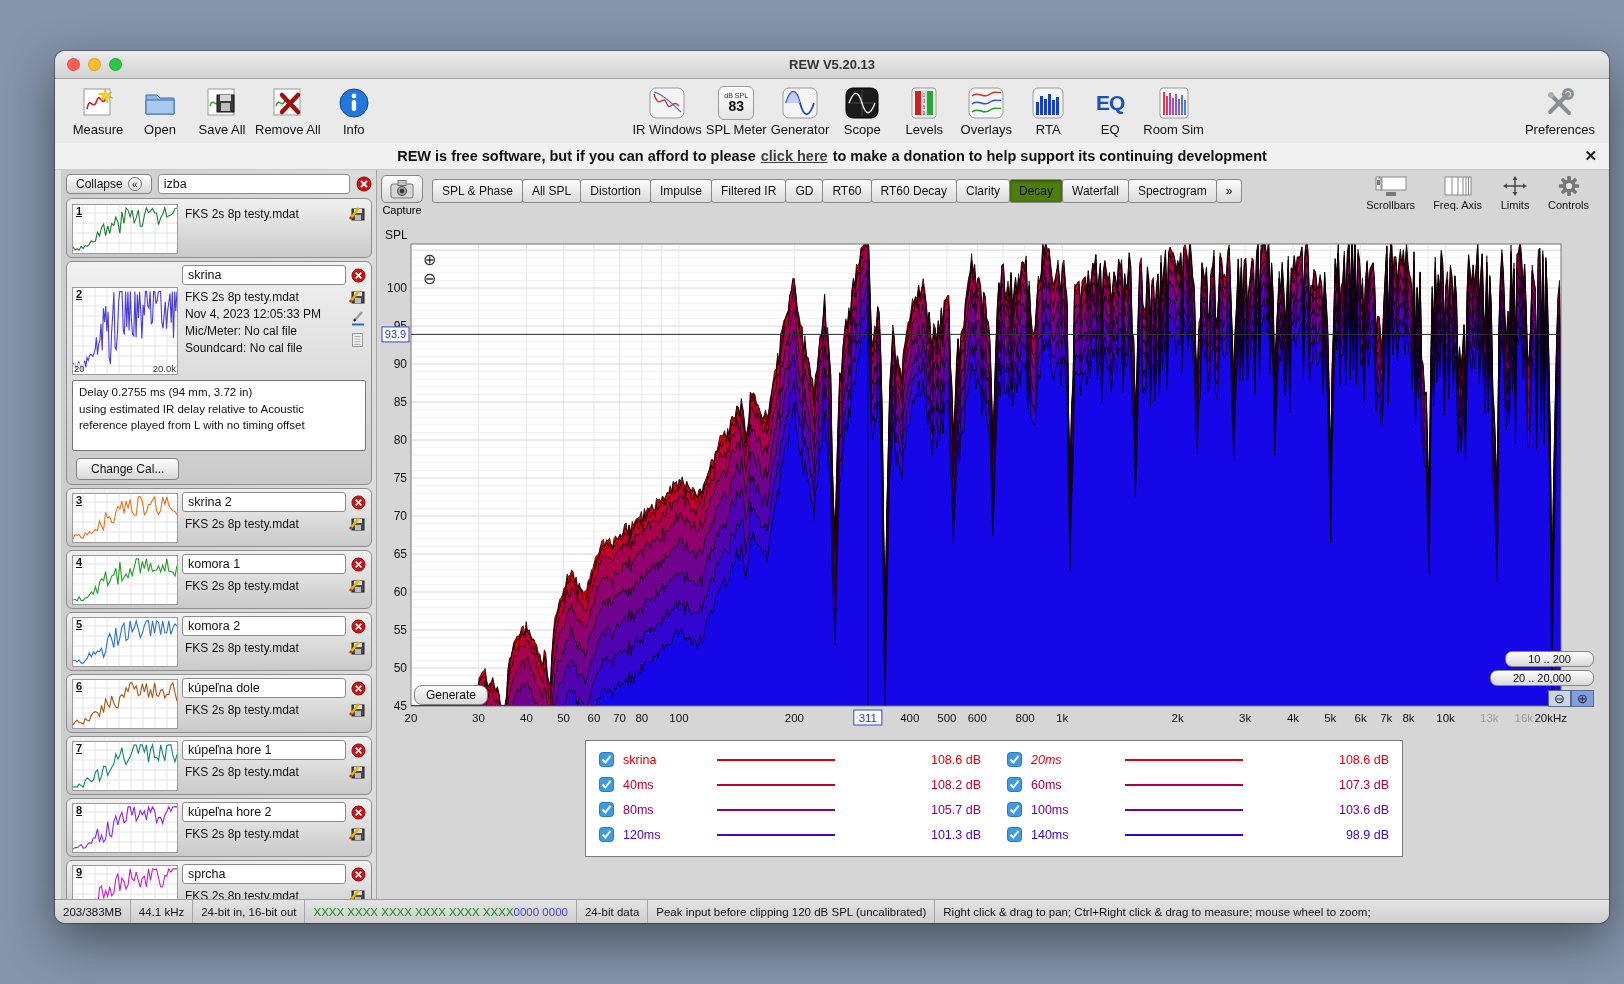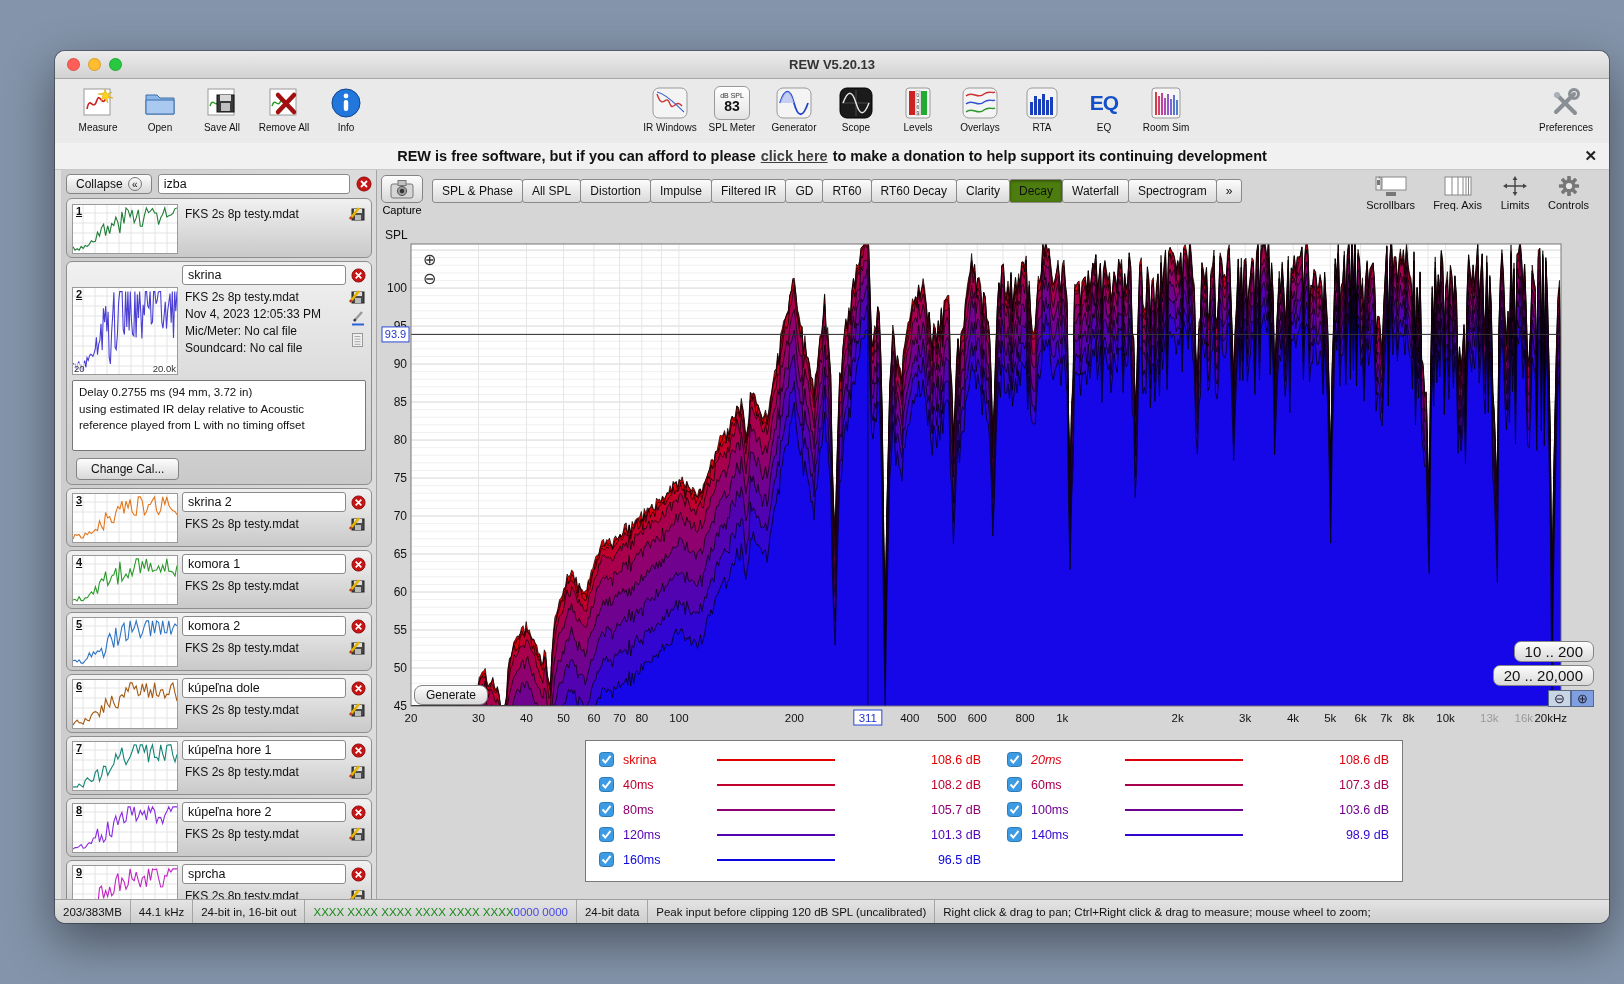--- a/index.html
+++ b/index.html
@@ -9,21 +9,21 @@
           box-shadow:0 18px 50px rgba(0,0,0,.45),0 0 0 1px rgba(0,0,0,.3);overflow:hidden;display:flex;flex-direction:column;}
   .titlebar{height:28px;flex:none;background:linear-gradient(#ececec,#d2d2d2);border-bottom:1px solid #a8a8a8;display:flex;align-items:center;position:relative;}
   .lights{display:flex;gap:8px;margin-left:12px;z-index:2;}
   .light{width:13px;height:13px;border-radius:50%;border:1px solid rgba(0,0,0,.15);}
   .title{position:absolute;left:0;right:0;text-align:center;font-size:13px;font-weight:bold;color:#333;}
   
   .toolbar{height:64px;flex:none;background:#eaeaea;display:flex;align-items:flex-start;padding:5px 14px 0 14px;}
   .tgroup{display:flex;gap:4px;}
   .tbtn{min-width:58px;display:flex;flex-direction:column;align-items:center;gap:1px;cursor:pointer;}
   .ticonbox{height:37px;display:flex;align-items:center;justify-content:center;}
-  .tlabel{font-size:10px;color:#111;white-space:nowrap;}
+  .tlabel{font-size:13px;color:#111;white-space:nowrap;}
   .sp1{flex:1.05;} .sp2{flex:1.35;}
   .splmeter{width:36px;height:34px;border:1px solid #999;border-radius:6px;background:linear-gradient(#fff,#e4e4e4);display:flex;flex-direction:column;align-items:center;justify-content:center;line-height:1;}
   .spl-top{font-size:7px;color:#333;} .spl-val{font-size:14px;font-weight:bold;color:#111;}
   .eqicon{font-size:21px;font-weight:bold;color:#1550c8;letter-spacing:-1px;}
   
   .banner{height:27px;flex:none;background:#f1f1f1;border-bottom:1px solid #c9c9c9;display:flex;align-items:center;justify-content:center;font-size:14.5px;font-weight:bold;color:#111;position:relative;gap:5px;}
   .bannerlink{color:#404040;text-decoration:underline;cursor:pointer;}
   .bclose{position:absolute;right:12px;font-size:15px;font-weight:bold;color:#222;cursor:pointer;}
   
   .content{flex:1;display:flex;min-height:0;background:#d6d6d6;margin-left:6px;}
@@ -56,21 +56,21 @@
   .tabbar{display:flex;margin-top:4px;}
   .tab{font-size:12px;padding:4px 9px;background:linear-gradient(#fcfcfc,#dadada);border:1px solid #8a8a8a;margin-left:-1px;cursor:pointer;white-space:nowrap;border-radius:3px;color:#111;}
   .tab.active{background:#4d7c0f;box-shadow:inset 0 1px 3px rgba(0,0,0,.4);}
   .gtools{margin-left:auto;display:flex;gap:18px;padding-right:10px;}
   .gtool{display:flex;flex-direction:column;align-items:center;gap:2px;font-size:11px;color:#111;cursor:pointer;}
   .chartwrap{position:relative;margin:12px 6px 0 2px;flex:none;}
   .zoomcol{position:absolute;left:42px;top:24px;display:flex;flex-direction:column;gap:3px;font-size:16px;color:#333;line-height:1;}
   .zoomcol span{cursor:pointer;}
   .genbtn{position:absolute;left:33px;bottom:27px;font-size:12px;padding:2px 11px;border-radius:8px;}
   .rbtns{position:absolute;right:9px;bottom:46px;display:flex;flex-direction:column;gap:3px;align-items:flex-end;}
-  .rbtn{font-size:15px;padding:1px 10px;border-radius:7px;}
+  .rbtn{font-size:11px;padding:1px 22px;border-radius:7px;}
   .pmctl{position:absolute;right:9px;bottom:25px;display:flex;}
   .pm{width:23px;height:17px;display:flex;align-items:center;justify-content:center;font-size:13px;border:1px solid #5a6b8a;background:#c9d4e4;color:#223;cursor:pointer;}
   .pm.plus{background:#7f9fe0;}
   
   .legend{width:818px;margin:8px auto 0;background:#fff;border:1px solid #7a7a7a;display:flex;padding:6px 0 9px;}
   .lcol{flex:1;display:flex;flex-direction:column;}
   .lrow{display:flex;align-items:center;height:25px;padding:0 13px;font-size:12.5px;}
   .llabel{width:90px;margin-left:9px;}
   .lline{width:118px;border-top:2px solid;margin:0 4px;}
   .lvalue{width:88px;text-align:right;margin-left:auto;}
@@ -945,29 +945,20 @@
               </div>
               <div class="lrow">
                 <svg width="15" height="15" viewBox="0 0 15 15">
                   <rect x="0.5" y="0.5" width="14" height="14" rx="3" fill="#3d9be4" stroke="#2a7ab8"></rect>
                   <path d="M3.5 7.5 L6.3 10.5 L11.5 3.8" fill="none" stroke="#fff" stroke-width="2"></path>
                 </svg>
                 <span class="llabel" style="color: rgb(81, 3, 177);">120ms</span>
                 <span class="lline" style="border-top-color: rgb(81, 3, 177);"></span>
                 <span class="lvalue" style="color: rgb(81, 3, 177);">101.3 dB</span>
               </div>
-              <div class="lrow">
-                <svg width="15" height="15" viewBox="0 0 15 15">
-                  <rect x="0.5" y="0.5" width="14" height="14" rx="3" fill="#3d9be4" stroke="#2a7ab8"></rect>
-                  <path d="M3.5 7.5 L6.3 10.5 L11.5 3.8" fill="none" stroke="#fff" stroke-width="2"></path>
-                </svg>
-                <span class="llabel" style="color: rgb(13, 5, 221);">160ms</span>
-                <span class="lline" style="border-top-color: rgb(13, 5, 221);"></span>
-                <span class="lvalue" style="color: rgb(13, 5, 221);">96.5 dB</span>
-              </div>
             </div>
             <div class="lcol">
               <div class="lrow">
                 <svg width="15" height="15" viewBox="0 0 15 15">
                   <rect x="0.5" y="0.5" width="14" height="14" rx="3" fill="#3d9be4" stroke="#2a7ab8"></rect>
                   <path d="M3.5 7.5 L6.3 10.5 L11.5 3.8" fill="none" stroke="#fff" stroke-width="2"></path>
                 </svg>
                 <span class="llabel" style="color: rgb(221, 0, 16); font-style: italic;">20ms</span>
                 <span class="lline" style="border-top-color: rgb(221, 0, 16);"></span>
                 <span class="lvalue" style="color: rgb(221, 0, 16);">108.6 dB</span>

